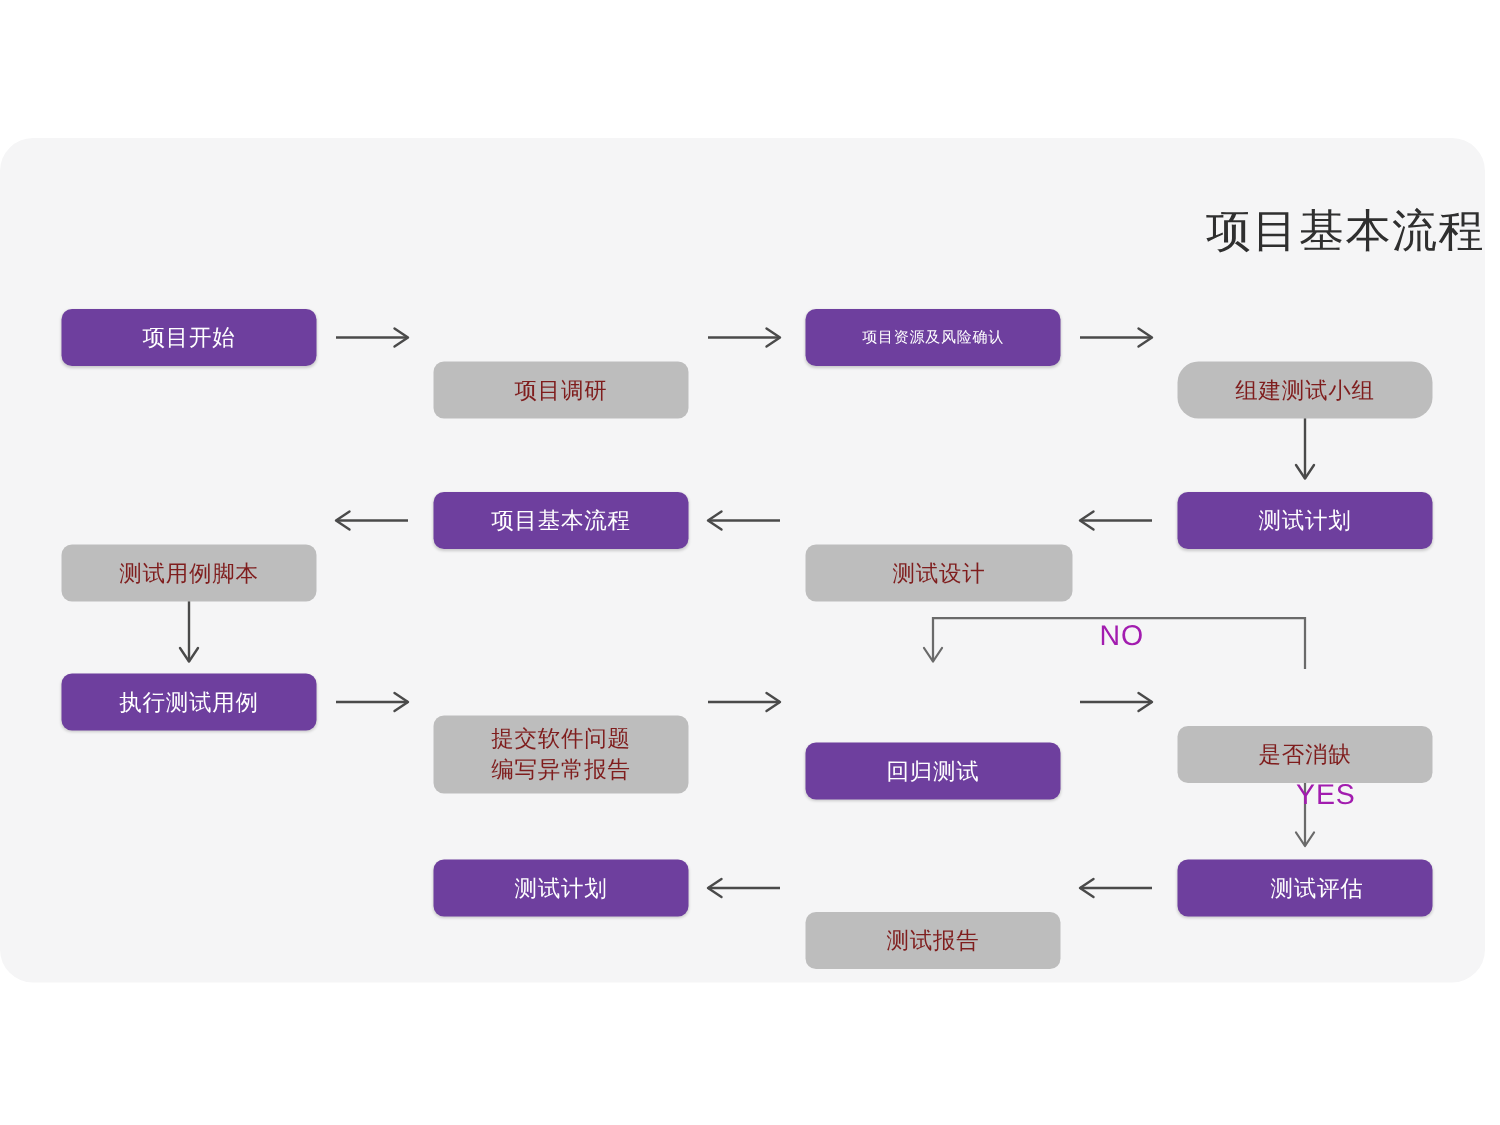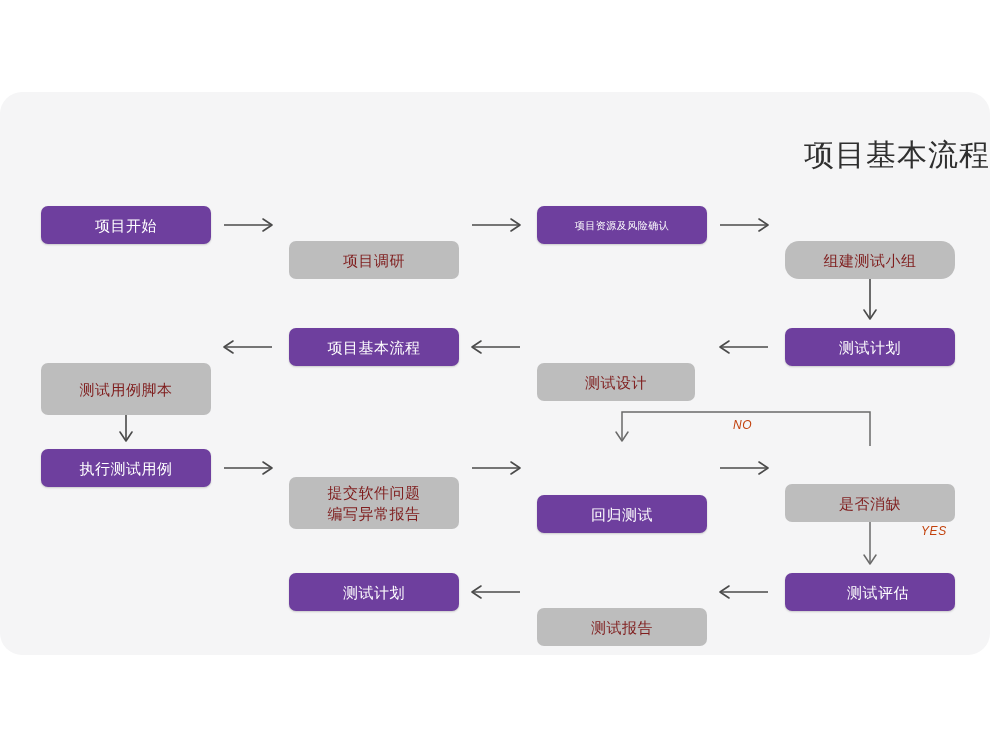--- a/index.html
+++ b/index.html
@@ -103,27 +103,26 @@
   .head-thin {
     stroke: #6a6a6a;
     stroke-width: 1.5;
     fill: none;
     stroke-linecap: round;
     stroke-linejoin: round;
   }
 
   .edge-label {
     position: absolute;
-    font-size: 12px;
+    font-size: 19px;
     line-height: 20px;
-    color: #c2410c;
+    color: #a21caf;
     letter-spacing: 0.6px;
     white-space: nowrap;
     user-select: none;
-    font-style: italic;
   }
 </style>
 </head>
 <body>
 
 <div id="stage">
 
   <div id="panel"></div>
 
   <div id="chart-title">项目基本流程</div>
@@ -194,30 +193,30 @@
       <polyline class="head" points="729,586 720,592 729,598"></polyline>
     </g>
     <g>
       <line class="wire" x1="520" y1="592" x2="472" y2="592"></line>
       <polyline class="head" points="481,586 472,592 481,598"></polyline>
     </g>
   </svg>
 
   <div class="edge-label" style="left:733px; top:415px;">NO</div>
 
-  <div class="edge-label" style="left:921px; top:521px;">YES</div>
+  <div class="edge-label" style="left:864px; top:521px;">YES</div>
 
   <div class="node purple" style="left:41px;  top:206px; width:170px; height:38px;">项目开始</div>
   <div class="node gray" style="left:289px; top:206px; width:170px; height:38px;">项目调研</div>
   <div class="node purple" style="left:537px; top:206px; width:170px; height:38px; font-size:10px;">项目资源及风险确认</div>
   <div class="node gray" style="left:785px; top:206px; width:170px; height:38px;border-radius:14px;">组建测试小组</div>
 
-  <div class="node gray" style="left:41px;  top:328px; width:170px; height:52px;">测试用例脚本</div>
+  <div class="node gray" style="left:41px;  top:328px; width:170px; height:38px;">测试用例脚本</div>
   <div class="node purple" style="left:289px; top:328px; width:170px; height:38px;">项目基本流程</div>
-  <div class="node gray" style="left:537px; top:328px; width:158px; height:38px;">测试设计</div>
+  <div class="node gray" style="left:537px; top:328px; width:178px; height:38px;">测试设计</div>
   <div class="node purple" style="left:785px; top:328px; width:170px; height:38px;">测试计划</div>
 
   <div class="node purple" style="left:41px;  top:449px; width:170px; height:38px;">执行测试用例</div>
   <div class="node gray" style="left:289px; top:442px; width:170px; height:52px;">提交软件问题
 编写异常报告</div>
   <div class="node purple" style="left:537px; top:449px; width:170px; height:38px;margin-top:46px;">回归测试</div>
   <div class="node gray" style="left:785px; top:449px; width:170px; height:38px;">是否消缺</div>
 
   <div class="node purple" style="left:289px; top:573px; width:170px; height:38px;">测试计划</div>
   <div class="node gray" style="left:537px; top:573px; width:170px; height:38px;">测试报告</div>

